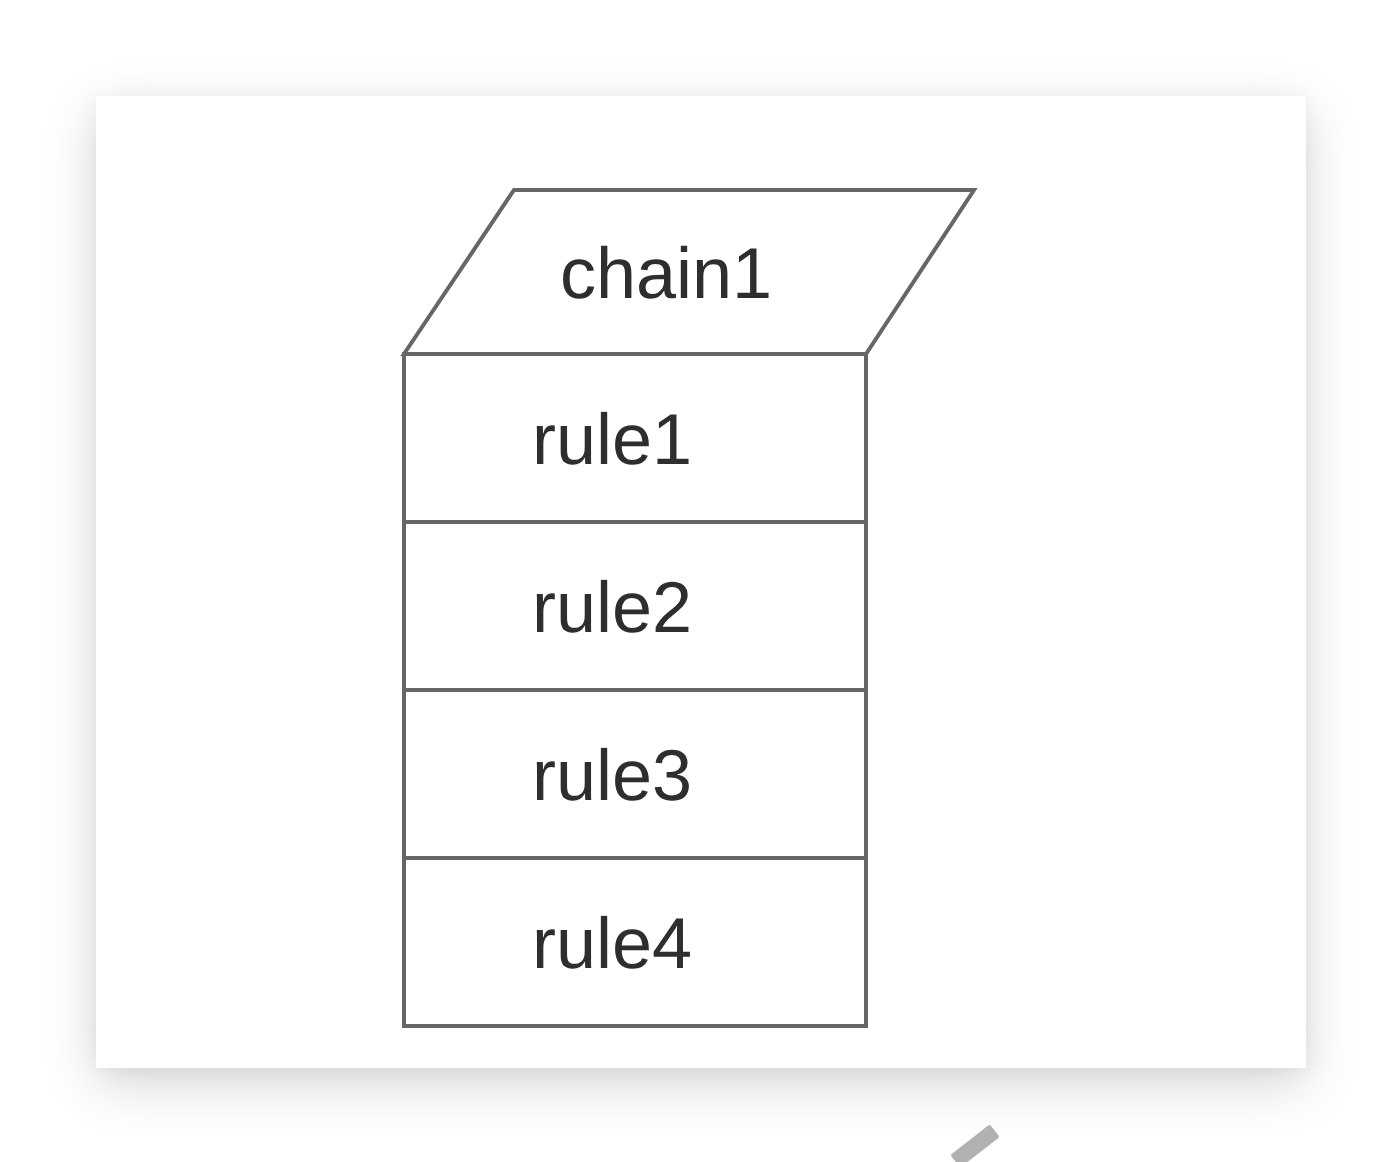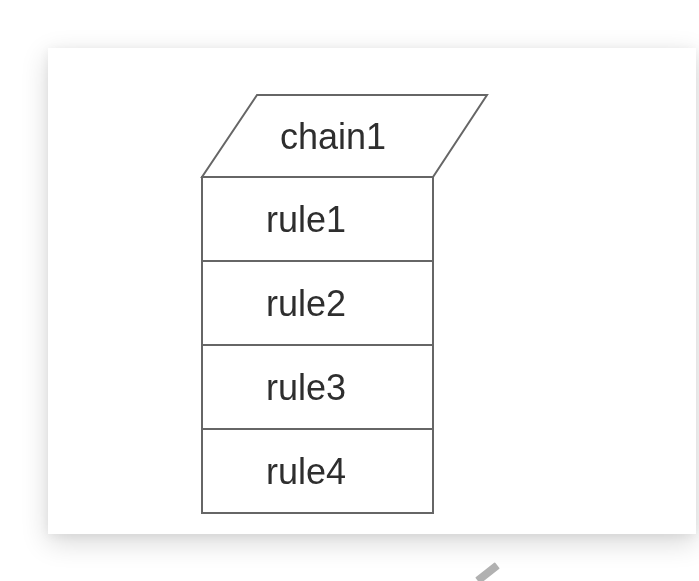--- a/index.html
+++ b/index.html
@@ -15,21 +15,20 @@
     font-family: "Liberation Sans", sans-serif;
   }
   .card {
     position: absolute;
     left: 48px;
     top: 48px;
     width: 605px;
     height: 486px;
     background: #ffffff;
     box-shadow: 0 8px 26px rgba(0,0,0,0.16), 0 2px 10px rgba(0,0,0,0.05);
-    padding-left: 43px;
   }
   .diagram-svg {
     position: absolute;
     left: 0;
     top: 0;
     width: 605px;
     height: 486px;
     display: block;
   }
   .shape {

